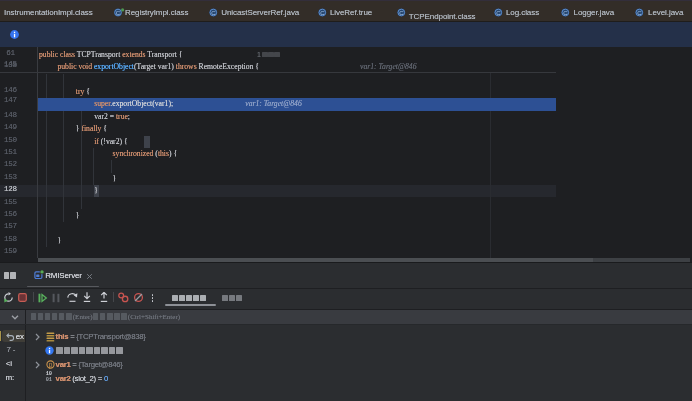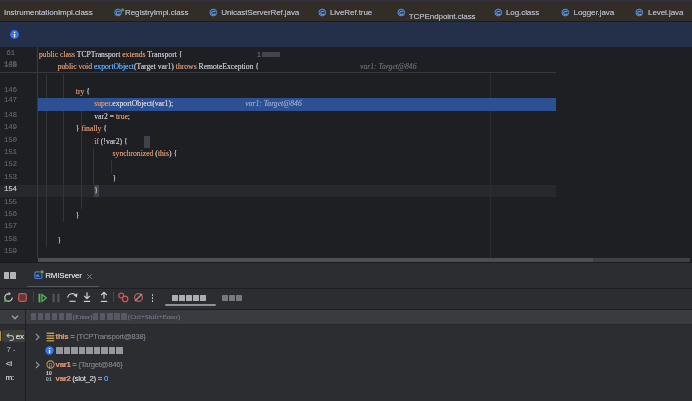--- a/index.html
+++ b/index.html
@@ -110,21 +110,21 @@
 
   <div class="ln" style="top:13px">145</div>
   <div class="ln" style="top:38.9px">146</div>
   <div class="ln" style="top:49px">147</div>
   <div class="ln" style="top:63.7px">148</div>
   <div class="ln" style="top:76.1px">149</div>
   <div class="ln" style="top:88.5px">150</div>
   <div class="ln" style="top:100.9px">151</div>
   <div class="ln" style="top:113.3px">152</div>
   <div class="ln" style="top:125.7px">153</div>
-  <div class="ln" style="top:138.1px;color:#b9bcc2">154</div>
+  <div class="ln" style="top:138.1px;color:#b9bcc2">128</div>
   <div class="ln" style="top:150.5px">155</div>
   <div class="ln" style="top:162.9px">156</div>
   <div class="ln" style="top:175.3px">157</div>
   <div class="ln" style="top:187.7px">158</div>
   <div class="ln" style="top:200.1px">159</div>
 
   <div class="mono cl" style="left:75.8px;top:38.9px"><span class="o">try </span><span class="w">{</span></div>
   <div class="mono cl" style="left:94.2px;top:51.3px"><span class="o">super</span><span style="color:#cdd0d6">.exportObject(var1);</span></div>
   <div class="mono cl" style="left:245.3px;top:51.3px;color:#8ea0c6;font-style:italic">var1: Target@846</div>
   <div class="mono cl" style="left:94.2px;top:63.7px"><span class="w">var2 = </span><span class="o">true</span><span class="w">;</span></div>

